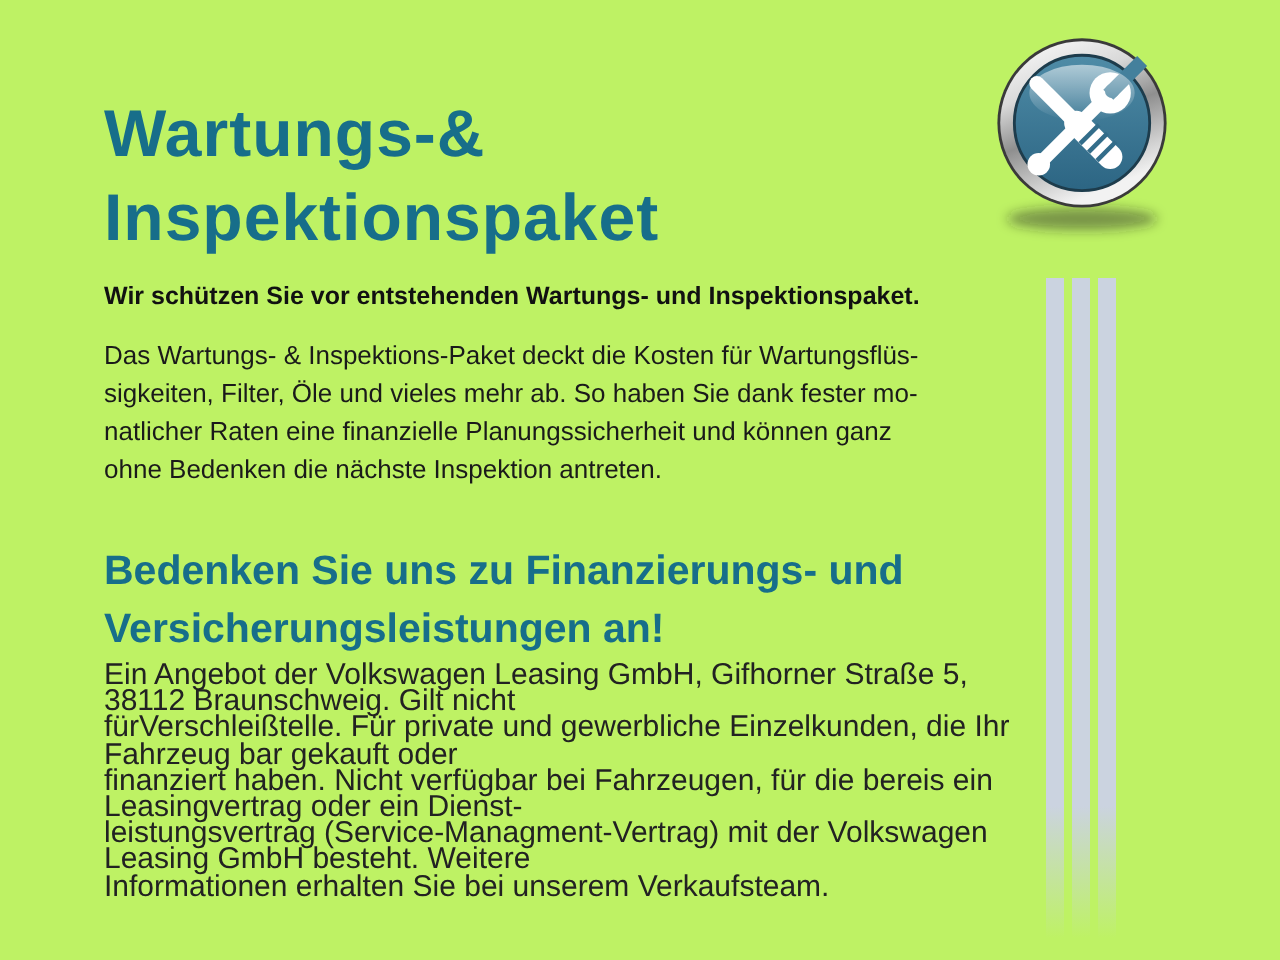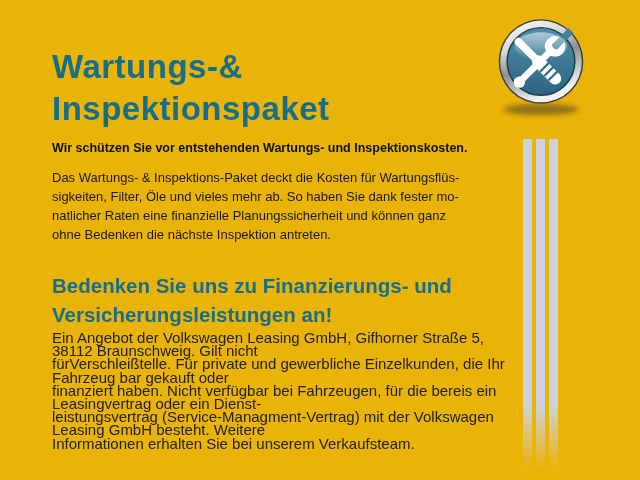--- a/index.html
+++ b/index.html
@@ -1,20 +1,20 @@
 <!DOCTYPE html>
 <html><head>
 <meta charset="utf-8">
 <style>
   html, body { margin: 0; padding: 0; background: #ffffff; }
   .screen {
     position: relative;
     width: 640px;
     height: 480px;
-    background: #eab308;
+    background: #bef264;
     overflow: hidden;
     font-family: "Liberation Sans", sans-serif;
     color: #1a1a1a;
   }
   .pre { white-space: pre-line; }
 
   .title {
     position: absolute;
     left: 52px; top: 24px;
     width: 440px;
@@ -81,21 +81,21 @@
   .stripe:last-child { margin-right: 0; }
 </style>
 </head>
 <body>
 
 <div class="screen">
 
   <h1 class="title pre">Wartungs-&amp;
 Inspektionspaket</h1>
 
-  <div class="intro-bold">Wir schützen Sie vor entstehenden Wartungs- und Inspektionskosten.</div>
+  <div class="intro-bold">Wir schützen Sie vor entstehenden Wartungs- und Inspektionspaket.</div>
 
   <div class="body-text pre">Das Wartungs- &amp; Inspektions-Paket deckt die Kosten für Wartungsflüs-
 sigkeiten, Filter, Öle und vieles mehr ab. So haben Sie dank fester mo-
 natlicher Raten eine finanzielle Planungssicherheit und können ganz
 ohne Bedenken die nächste Inspektion antreten.</div>
 
   <h2 class="cta-heading pre">Bedenken Sie uns zu Finanzierungs- und
 Versicherungsleistungen an!</h2>
 
   <div class="legal pre">Ein Angebot der Volkswagen Leasing GmbH, Gifhorner Straße 5, 38112 Braunschweig. Gilt nicht

